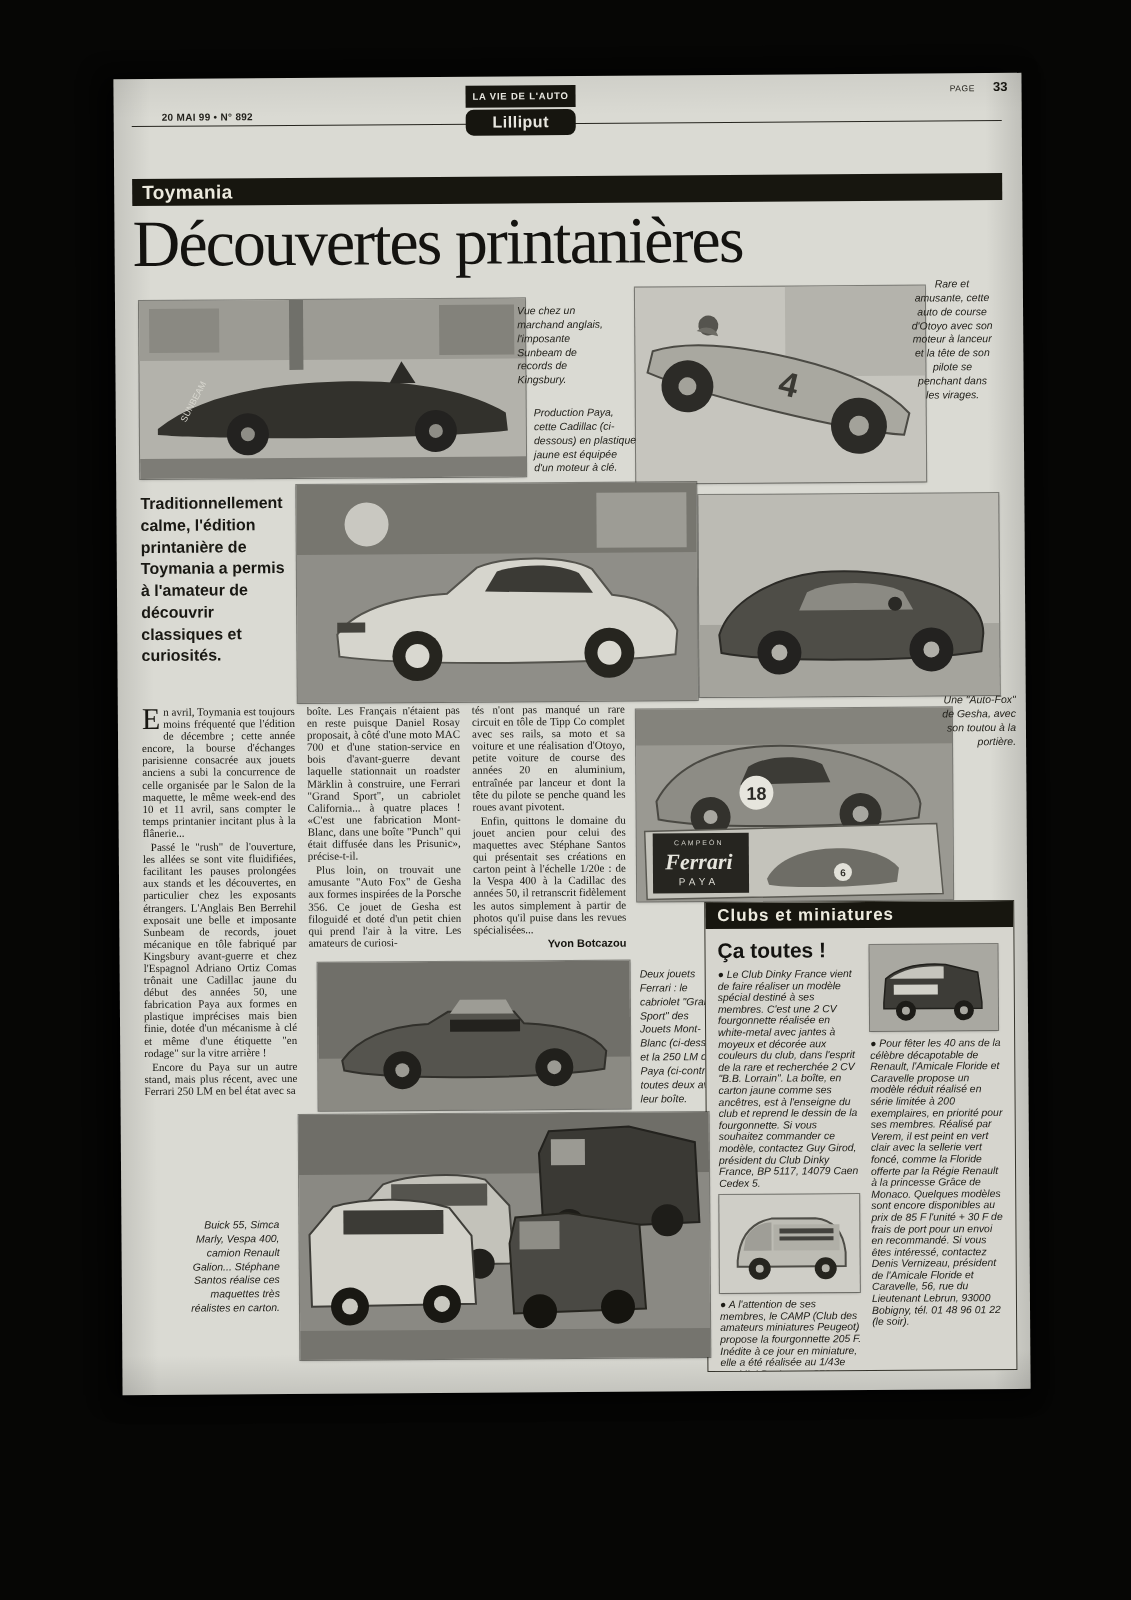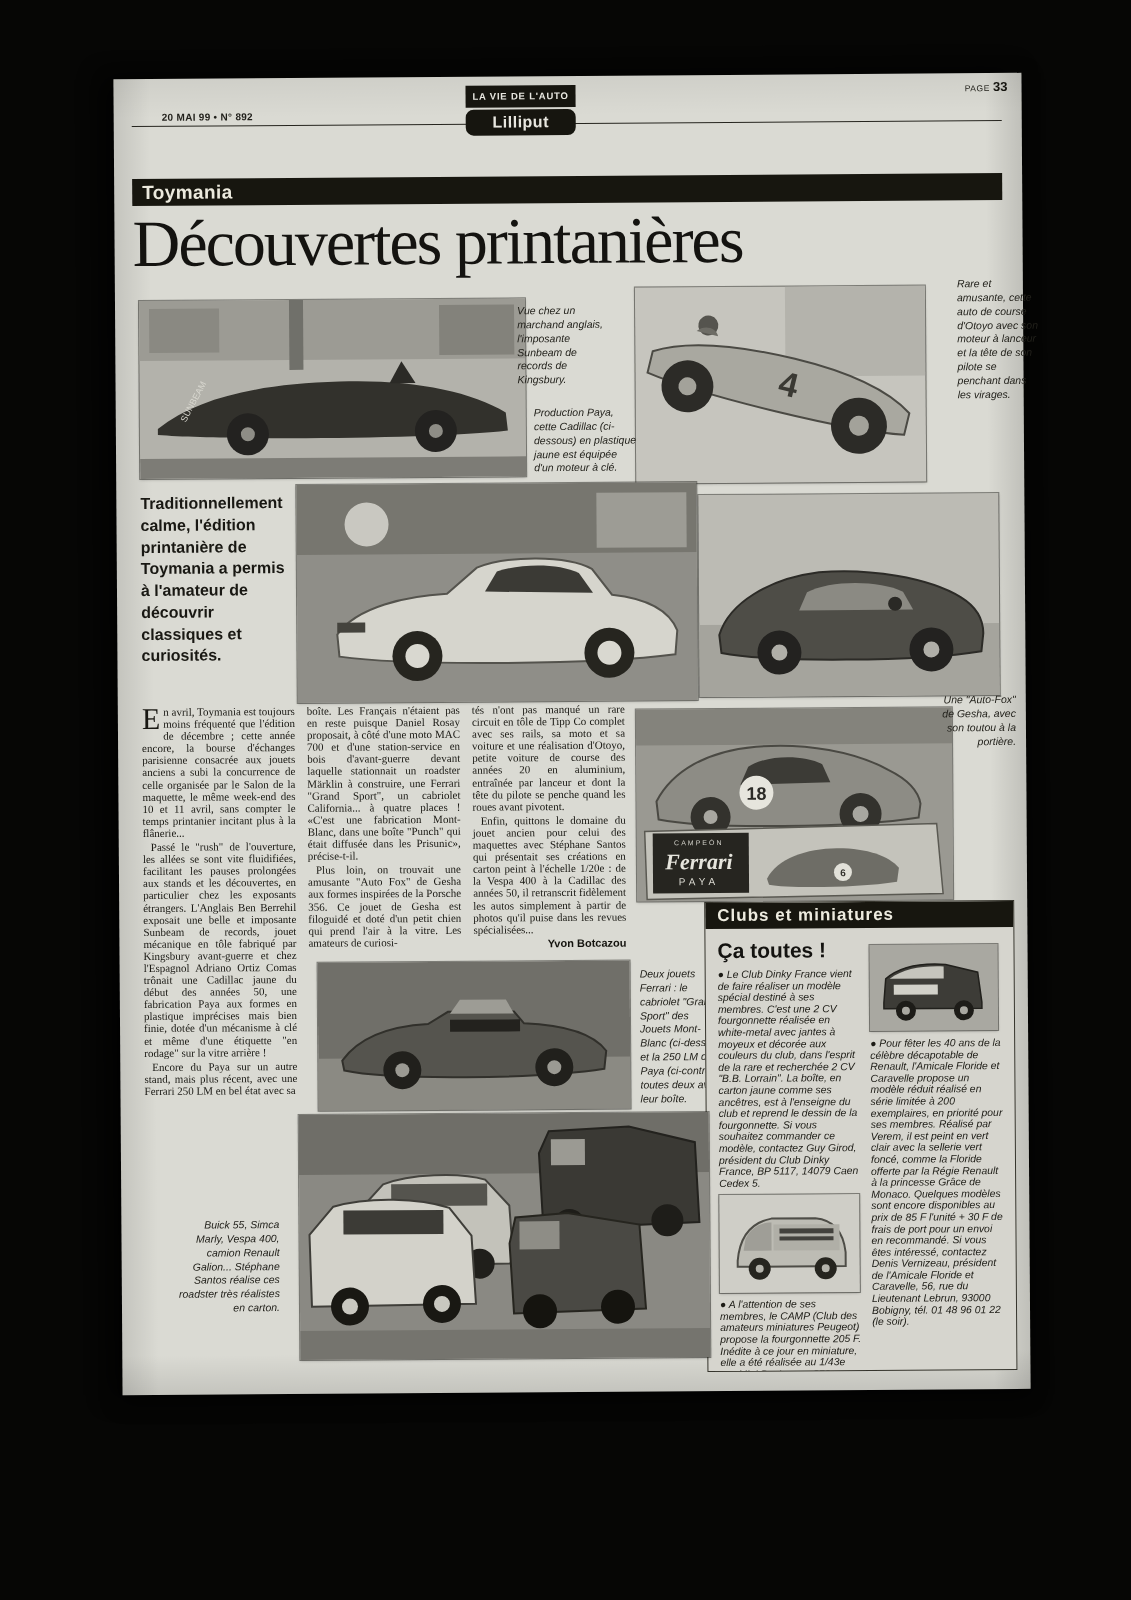--- a/index.html
+++ b/index.html
@@ -52,21 +52,21 @@
 <body>
 
 <div class="sheet">
 
   <div class="abs rule" style="left:18px;top:47px;width:870px;"></div>
   <div class="abs issue" style="left:20px;top:33px;margin-left:28px;">20 MAI 99 • N° 892</div>
   <div class="abs" style="left:352px;top:9px;width:110px;">
     <div class="badge pub">LA VIE DE L'AUTO</div>
     <div class="badge lilliput" style="margin-top:2px;">Lilliput</div>
   </div>
-  <div class="abs" style="right:14px;top:6px;display:flex;align-items:baseline;gap:3px;">
+  <div class="abs" style="right:14px;top:6px;display:flex;align-items:baseline;gap:18px;">
     <span class="pageword">PAGE</span>
     <span class="pagenum">33</span>
   </div>
 
   <div class="abs kicker-bar" style="left:18px;top:100px;width:870px;height:27px;">Toymania</div>
   <div class="abs headline" style="left:18px;top:132px;width:885px;">Découvertes printanières</div>
 
   <div class="abs photo" style="left:24px;top:222px;width:386px;height:178px;">
     <svg viewBox="0 0 386 178">
       <rect width="386" height="178" fill="#b3b2ab"></rect>
@@ -98,21 +98,21 @@
         <path d="M48 66 C54 58 66 58 70 66 Z" fill="#6d6c65"></path>
         <circle cx="52" cy="122" r="26" fill="#2c2b27"></circle>
           <circle cx="52" cy="122" r="9" fill="#a3a29a"></circle>
         <circle cx="228" cy="120" r="28" fill="#2c2b27"></circle>
           <circle cx="228" cy="120" r="10" fill="#a3a29a"></circle>
         <text x="150" y="108" font-size="34" font-weight="bold" fill="#3a3933" font-family="Liberation Sans,sans-serif" text-anchor="middle">4</text>
       </g>
     </svg>
   </div>
 
-  <div class="abs caption" style="left:842px;top:204px;width:84px;">Rare et amusante, cette auto de course d'Otoyo avec son moteur à lanceur et la tête de son pilote se penchant dans les virages.</div>
+  <div class="abs caption" style="left:795px;top:204px;width:84px;text-align:center;">Rare et amusante, cette auto de course d'Otoyo avec son moteur à lanceur et la tête de son pilote se penchant dans les virages.</div>
 
   <div class="abs intro" style="left:24px;top:414px;width:152px;">Traditionnellement calme, l'édition printanière de Toymania a permis à l'amateur de découvrir classiques et curiosités.</div>
 
   <div class="abs photo" style="left:180px;top:407px;width:400px;height:218px;">
     <svg viewBox="0 0 400 218">
       <rect width="400" height="218" fill="#8f8e88"></rect>
       <rect x="0" y="0" width="400" height="70" fill="#77766f"></rect>
       <circle cx="70" cy="40" r="22" fill="#c9c8c1"></circle>
       <rect x="300" y="10" width="90" height="55" fill="#9d9c95"></rect>
       <path d="M40 150 C60 122 110 112 150 110 L180 84 C210 72 270 72 295 86 L315 112 C350 116 372 128 380 148 L378 172 C300 182 110 182 42 172 Z" fill="#d6d5cd" stroke="#54534d" stroke-width="2"></path>
@@ -252,15 +252,15 @@
       <circle cx="142" cy="190" r="19" fill="#191813"></circle>
         <circle cx="142" cy="190" r="8" fill="#c9c8c0"></circle>
       <path d="M210 130 L216 104 L268 100 L340 112 L346 196 L214 200 Z" fill="#4a4944" stroke="#26251f" stroke-width="2"></path>
       <rect x="220" y="108" width="40" height="28" fill="#8e8d86"></rect>
       <circle cx="240" cy="198" r="17" fill="#15140f"></circle>
         <circle cx="318" cy="194" r="17" fill="#15140f"></circle>
       <rect x="0" y="216" width="410" height="29" fill="#75746e"></rect>
     </svg>
   </div>
 
-  <div class="abs caption r" style="left:56px;top:1140px;width:102px;">Buick 55, Simca Marly, Vespa 400, camion Renault Galion... Stéphane Santos réalise ces roadster très réalistes en carton.</div>
+  <div class="abs caption r" style="left:56px;top:1140px;width:102px;">Buick 55, Simca Marly, Vespa 400, camion Renault Galion... Stéphane Santos réalise ces maquettes très réalistes en carton.</div>
 
 </div>
 
 </body></html>

